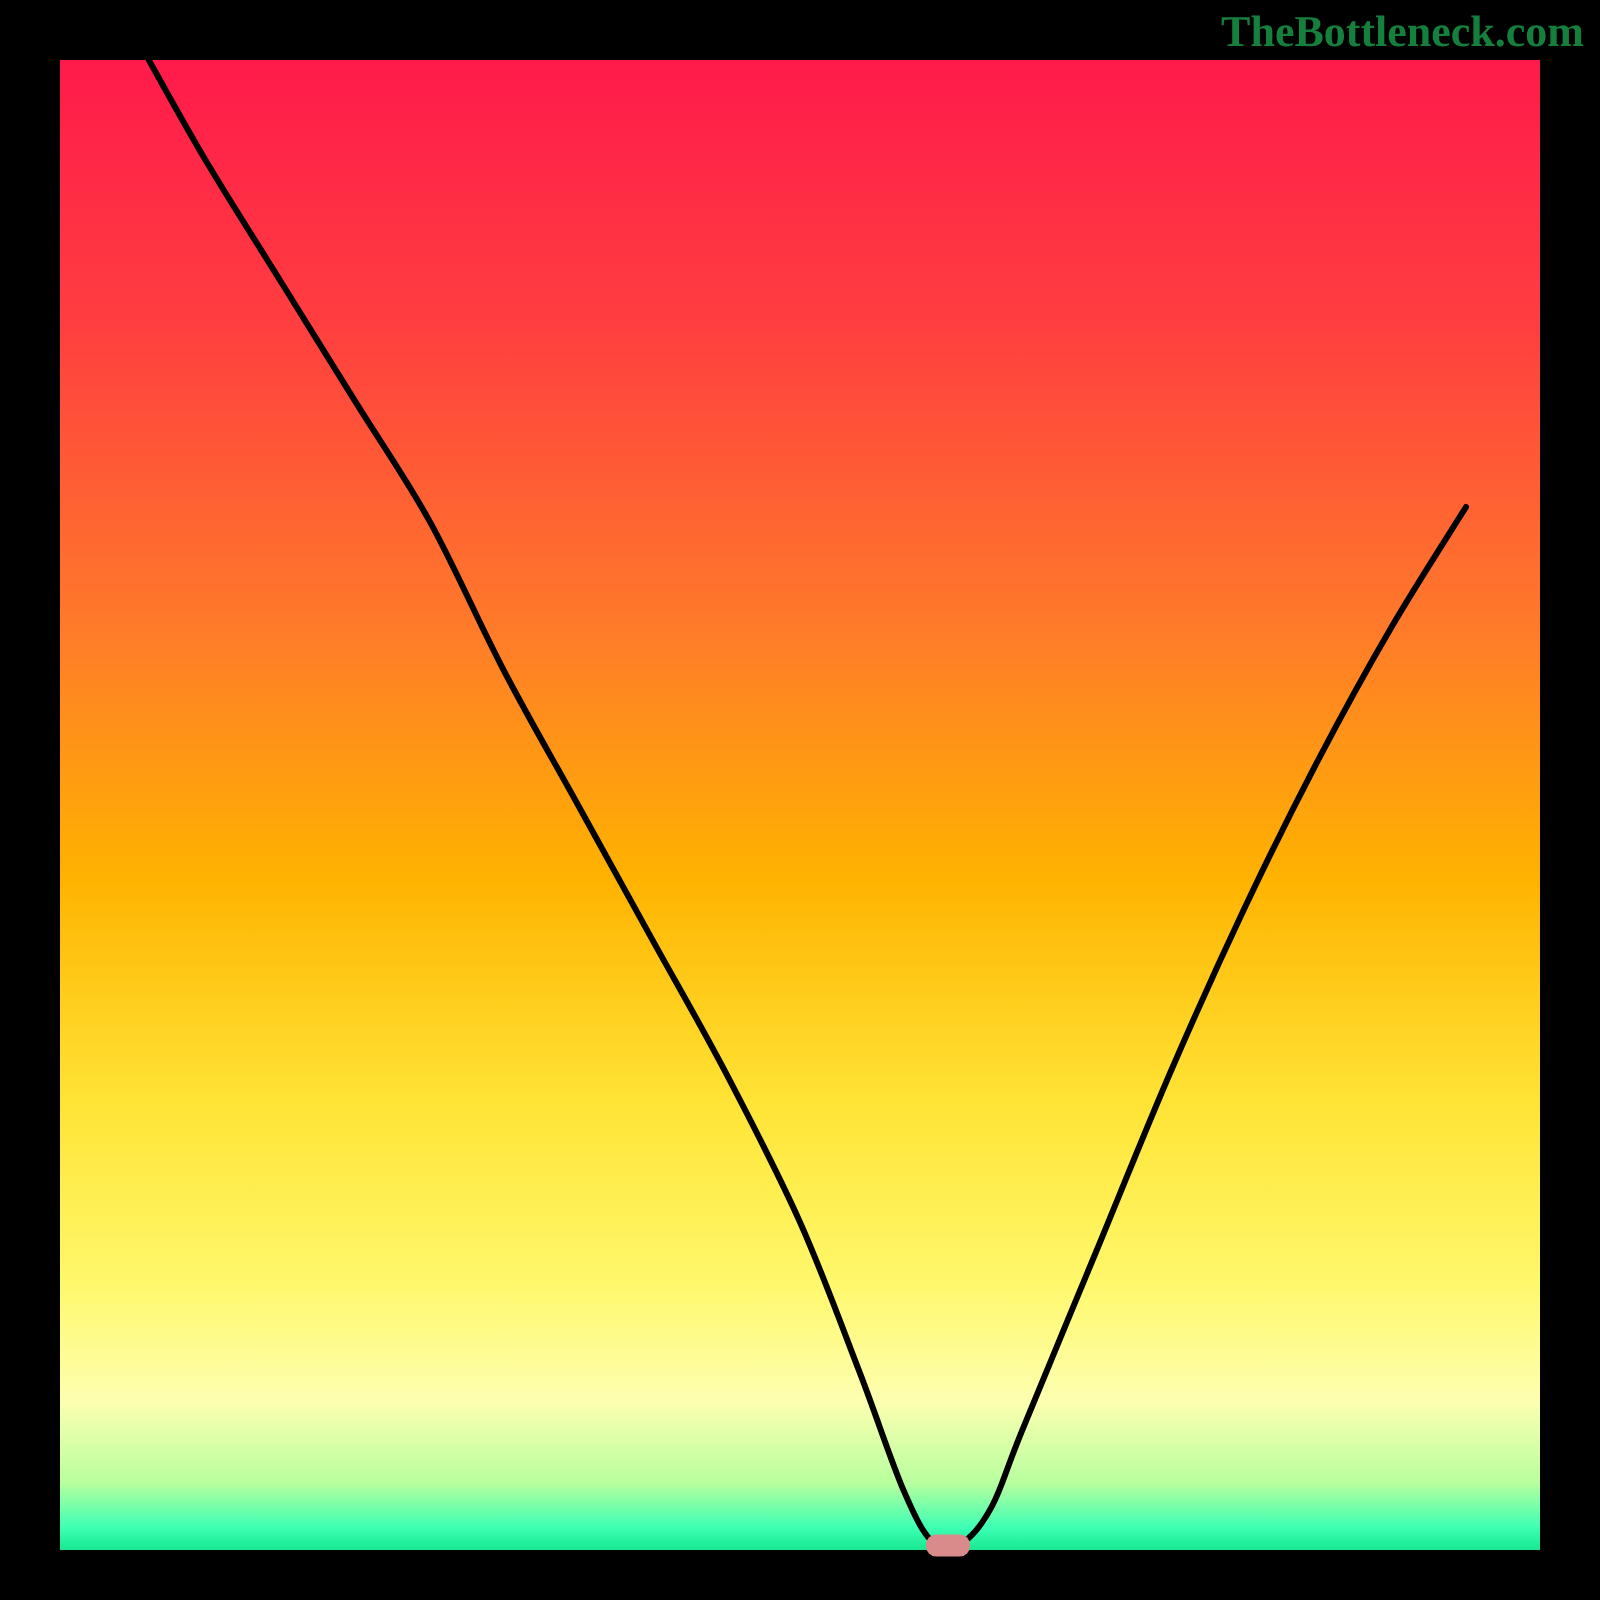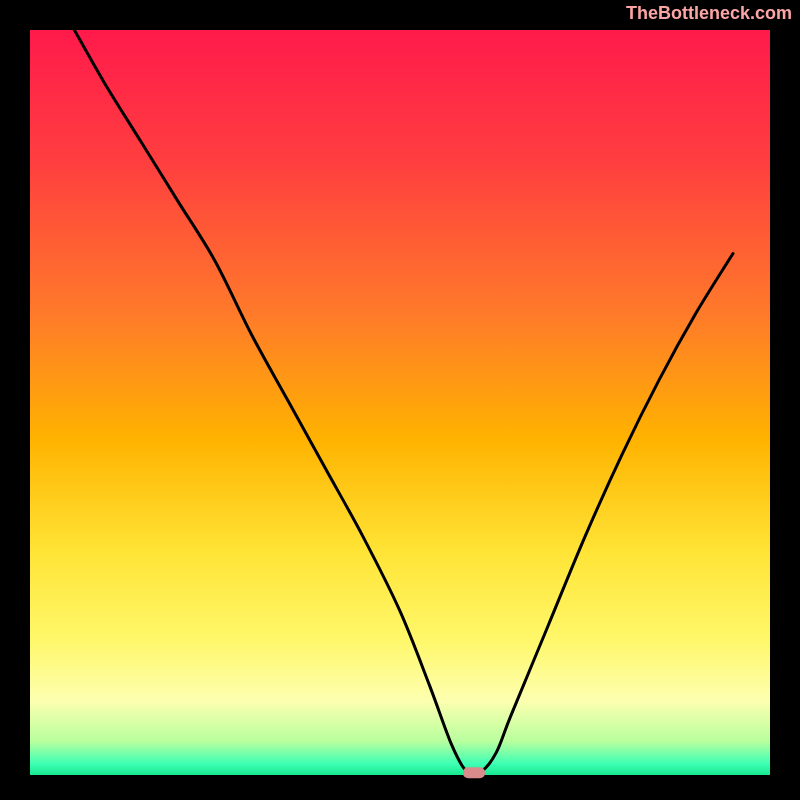--- a/index.html
+++ b/index.html
@@ -13,25 +13,26 @@
   }
   .container {
     position: relative;
     width: 800px;
     height: 800px;
   }
   .watermark {
     position: absolute;
     top: 3px;
     right: 8px;
-    color: #fca5a5;
-    font-size: 18px;
+    color: #15803d;
+    font-size: 22px;
     font-weight: 600;
     z-index: 3;
     user-select: none;
+    font-family: Liberation Serif, serif;
   }
   svg {
     display: block;
   }
 </style>
 </head>
 <body>
 
 <div class="container">
   <div class="watermark">TheBottleneck.com</div>

